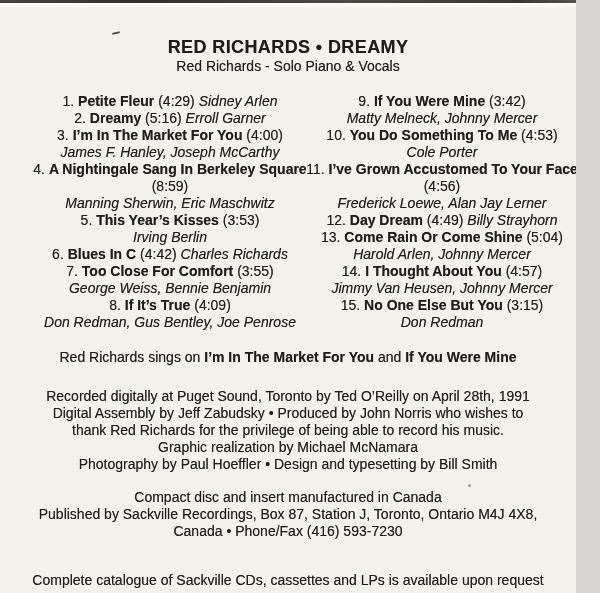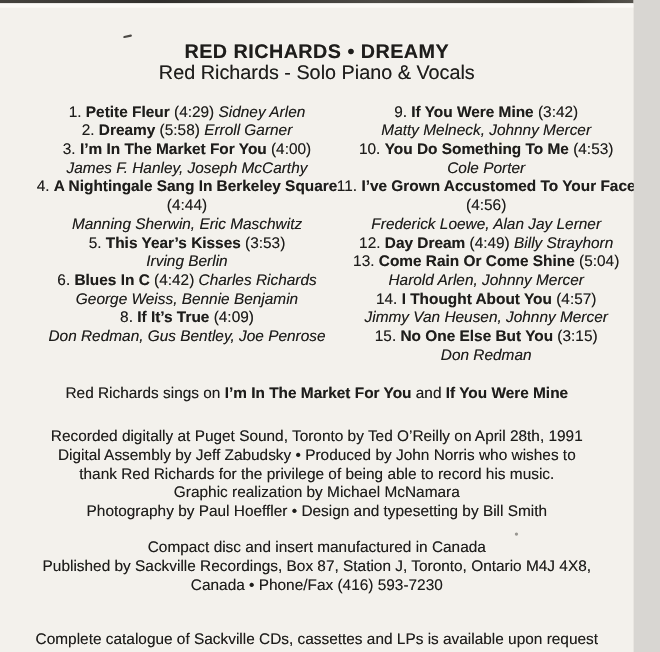--- a/index.html
+++ b/index.html
@@ -25,21 +25,21 @@
   .speck1 { left: 112px; top: 32px; width: 8px; height: 2px; transform: rotate(-12deg); }
   .speck2 { left: 468px; top: 484px; width: 3px; height: 3px; opacity: .55; border-radius: 50%; }
 
   .title {
     position: absolute; top: 37px; left: 0; width: 100%;
     margin: 0; text-align: center;
     font-size: 18px; font-weight: bold; letter-spacing: 0.4px; line-height: 20px;
   }
   .subtitle {
     position: absolute; top: 58px; left: 0; width: 100%;
-    text-align: center; font-size: 18px; line-height: 16px;
+    text-align: center; font-size: 14px; line-height: 16px;
   }
 
   .col {
     position: absolute; top: 93px;
     width: 276px; text-align: center;
     font-size: 14px; line-height: 17px;
   }
   .col-left  { left: 32px; }
   .col-right { left: 304px; }
   .ttitle { font-weight: bold; }
@@ -73,38 +73,39 @@
   <div class="speck speck2"></div>
 
   <h1 class="title">RED RICHARDS • DREAMY</h1>
   <div class="subtitle">Red Richards - Solo Piano &amp; Vocals</div>
 
   <div class="col col-left">
       <div class="track">
         <div class="track-line"><span class="tnum">1.</span> <span class="ttitle">Petite Fleur</span> <span class="ttime">(4:29)</span> <span class="tcomposer-inline">Sidney Arlen</span></div>
       </div>
       <div class="track">
-        <div class="track-line"><span class="tnum">2.</span> <span class="ttitle">Dreamy</span> <span class="ttime">(5:58)</span> <span class="tcomposer-inline">Erroll Garner</span></div>
+        <div class="track-line"><span class="tnum">2.</span> <span class="ttitle">Dreamy</span> <span class="ttime">(5:16)</span> <span class="tcomposer-inline">Erroll Garner</span></div>
       </div>
       <div class="track">
         <div class="track-line"><span class="tnum">3.</span> <span class="ttitle">I’m In The Market For You</span> <span class="ttime">(4:00)</span></div>
         <div class="tcomposer">James F. Hanley, Joseph McCarthy</div>
       </div>
       <div class="track">
-        <div class="track-line"><span class="tnum">4.</span> <span class="ttitle">A Nightingale Sang In Berkeley Square</span> <span class="ttime">(4:44)</span></div>
+        <div class="track-line"><span class="tnum">4.</span> <span class="ttitle">A Nightingale Sang In Berkeley Square</span> <span class="ttime">(8:59)</span></div>
         <div class="tcomposer">Manning Sherwin, Eric Maschwitz</div>
       </div>
       <div class="track">
         <div class="track-line"><span class="tnum">5.</span> <span class="ttitle">This Year’s Kisses</span> <span class="ttime">(3:53)</span></div>
         <div class="tcomposer">Irving Berlin</div>
       </div>
       <div class="track">
         <div class="track-line"><span class="tnum">6.</span> <span class="ttitle">Blues In C</span> <span class="ttime">(4:42)</span> <span class="tcomposer-inline">Charles Richards</span></div>
       </div>
       <div class="track">
+        <div class="track-line"><span class="tnum">7.</span> <span class="ttitle">Too Close For Comfort</span> <span class="ttime">(3:55)</span></div>
         <div class="tcomposer">George Weiss, Bennie Benjamin</div>
       </div>
       <div class="track">
         <div class="track-line"><span class="tnum">8.</span> <span class="ttitle">If It’s True</span> <span class="ttime">(4:09)</span></div>
         <div class="tcomposer">Don Redman, Gus Bentley, Joe Penrose</div>
       </div>
     </div>
   <div class="col col-right">
       <div class="track">
         <div class="track-line"><span class="tnum">9.</span> <span class="ttitle">If You Were Mine</span> <span class="ttime">(3:42)</span></div>

